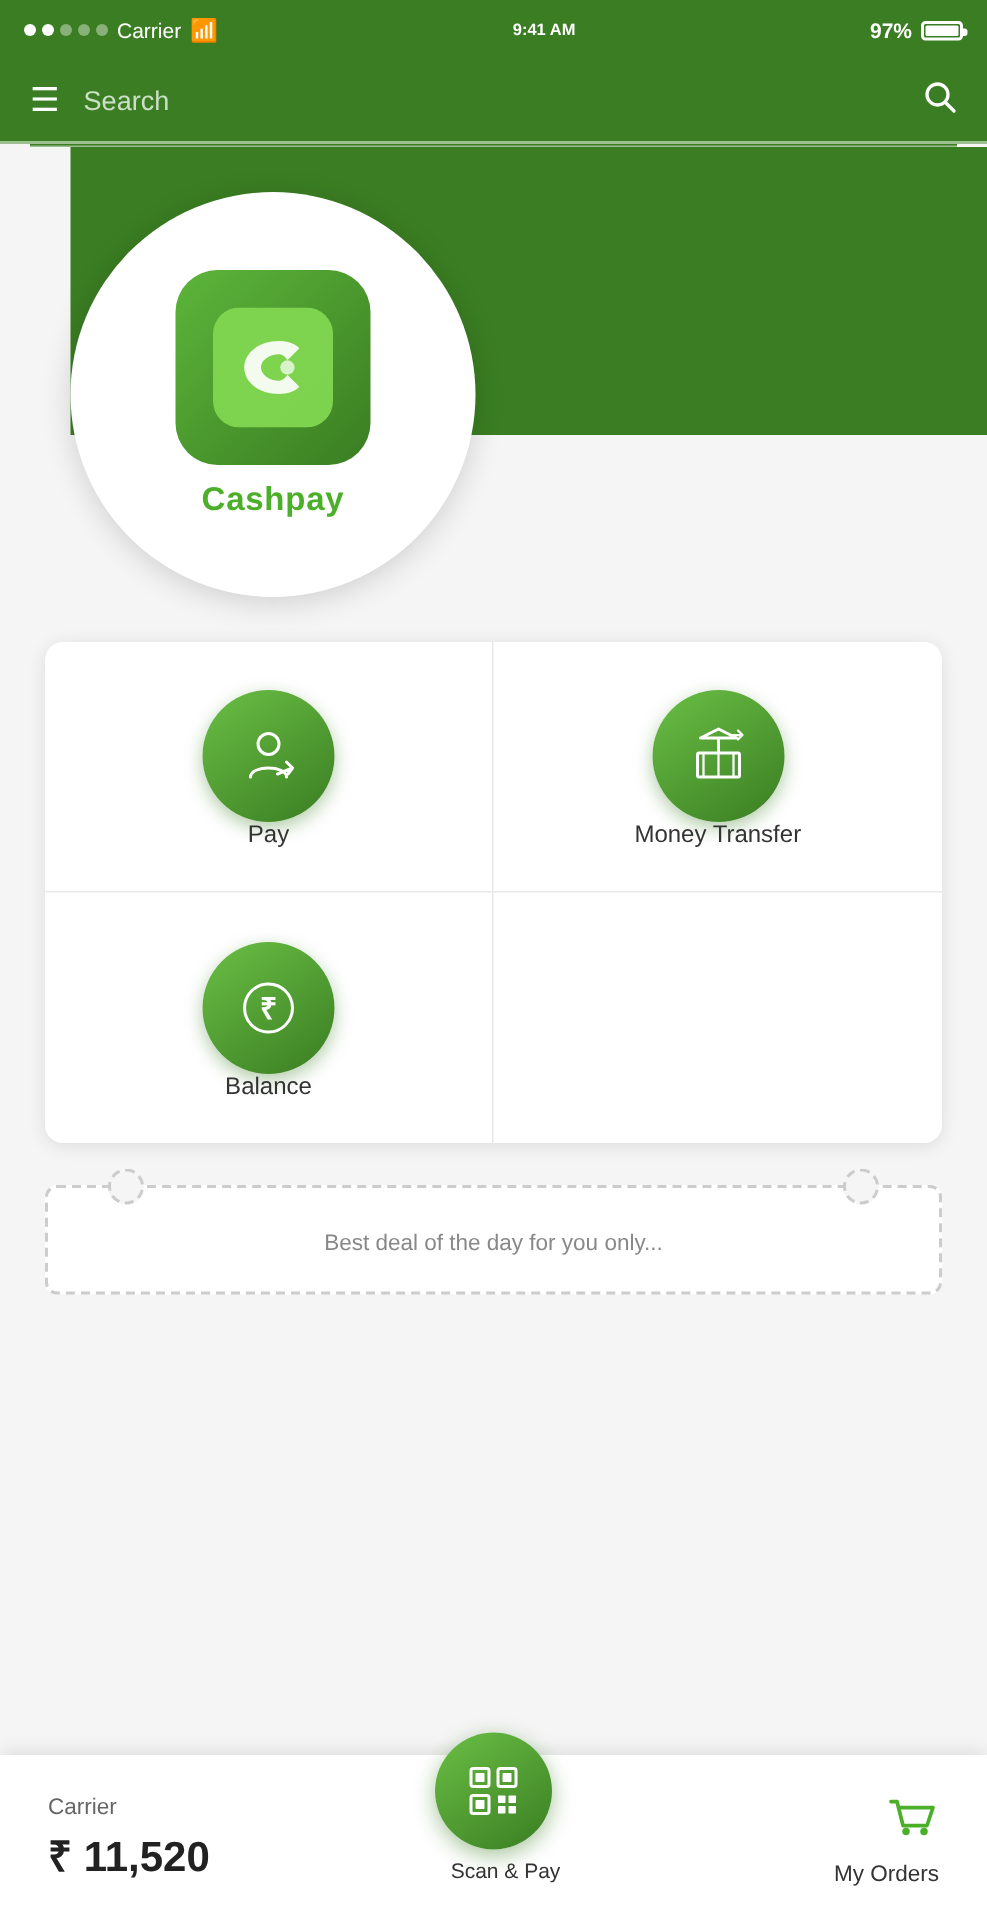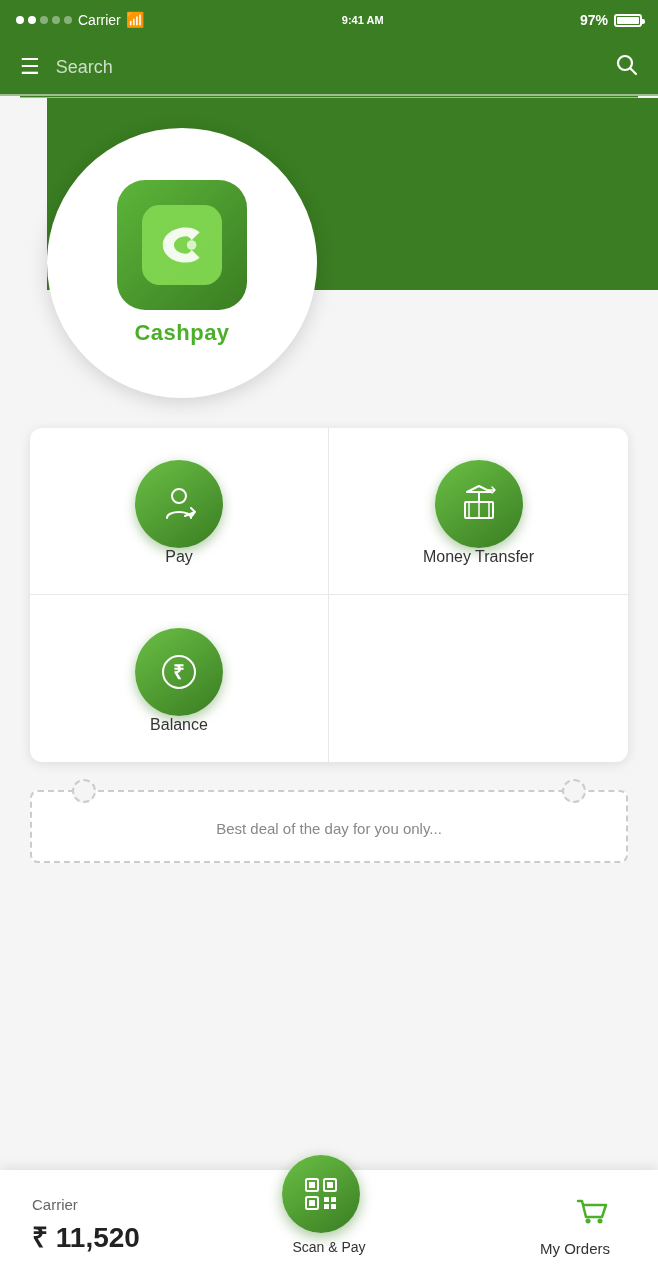--- a/index.html
+++ b/index.html
@@ -204,21 +204,21 @@
     .bottom-section {
       flex: 1;
       display: flex;
       flex-direction: column;
       align-items: center;
       justify-content: center;
       padding: 14px 10px;
       cursor: pointer;
     }
     .bottom-section.left { align-items: flex-start; padding-left: 32px; }
-    .bottom-section.right { align-items: flex-end; padding-right: 48px; }
+    .bottom-section.right { align-items: flex-end; padding-right: 32px; }
     .balance-label {
       font-size: 15px;
       color: #666;
       margin-bottom: 4px;
     }
     .balance-amount {
       font-size: 28px;
       font-weight: 600;
       color: #222;
     }

